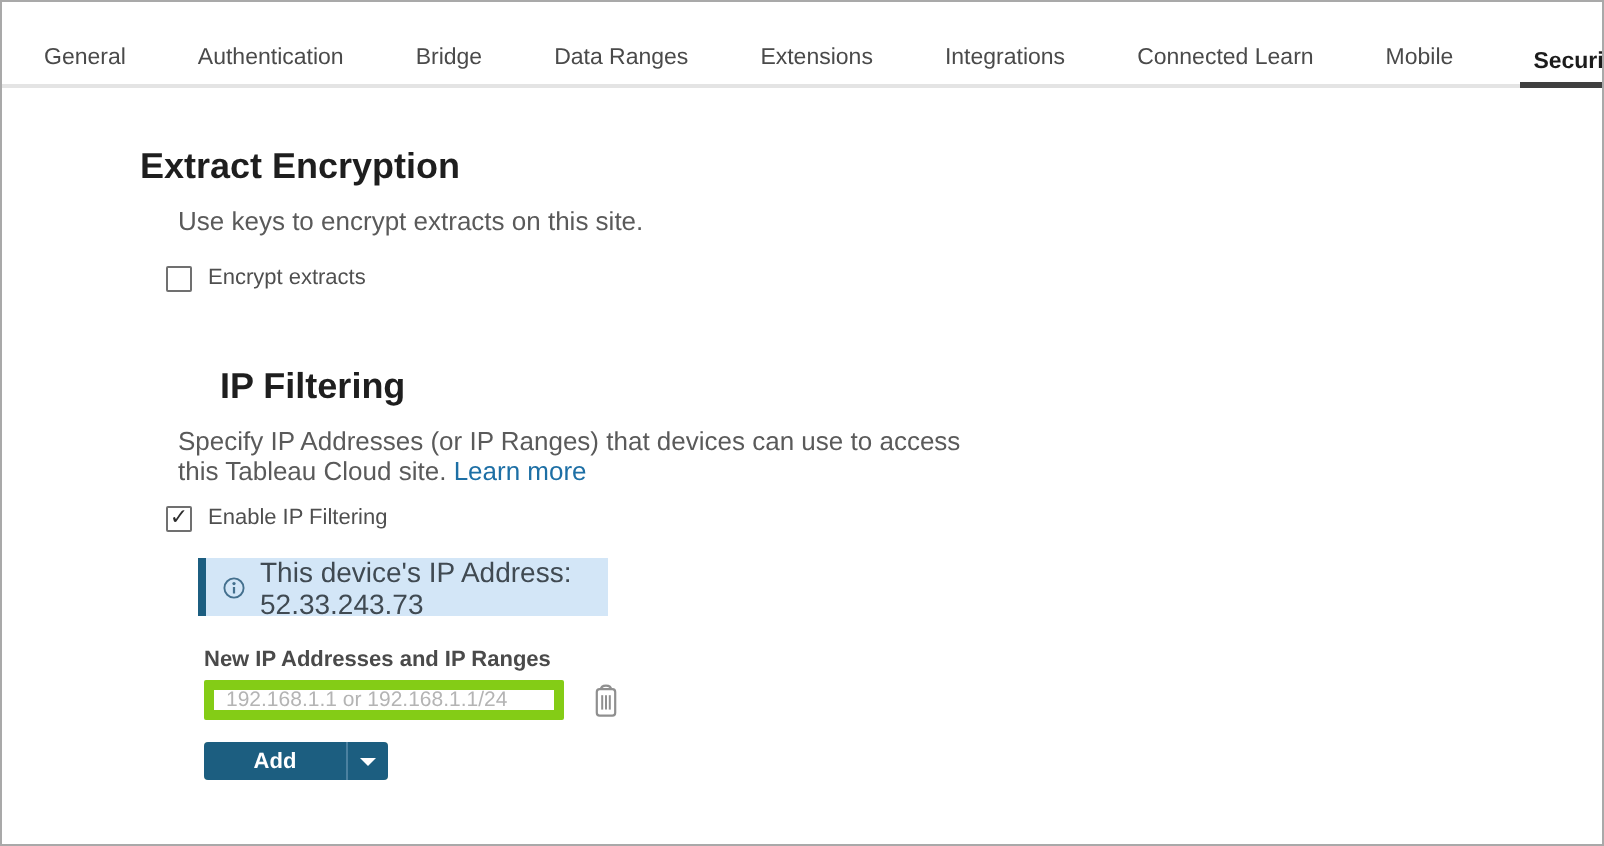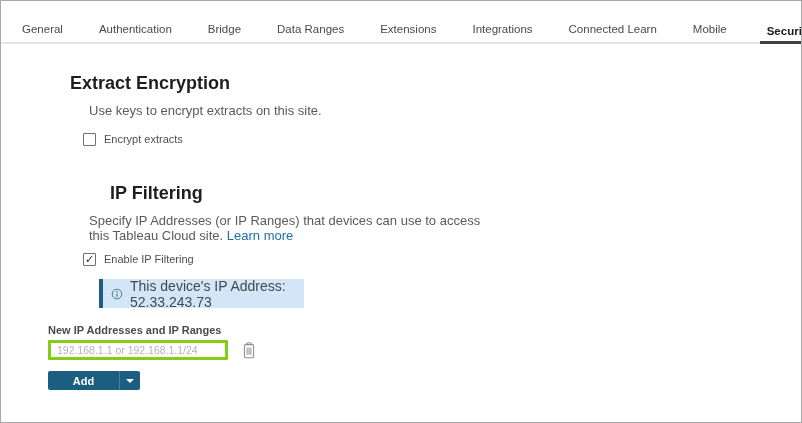--- a/index.html
+++ b/index.html
@@ -106,37 +106,37 @@
   .info-banner .info-icon {
     width: 12px; height: 12px;
     flex: 0 0 auto;
     margin-right: 7px;
   }
   .info-banner .banner-text {
     font-size: 14px;
     color: #404a52;
   }
   
-  .ip-form { margin-left: 47px; }
+  .ip-form { margin-left: 101px; }
   .ip-label {
     display: block;
     margin-top: 16px;
     font-size: 11px;
     font-weight: bold;
     color: #4a4a4a;
   }
   .input-row {
     display: flex;
     align-items: center;
     margin-top: 4px;
   }
   .ip-input {
     width: 180px;
     height: 20px;
-    border: 3px solid #84cc16;
+    border: 5px solid #84cc16;
     border-radius: 1px;
     font-family: "Liberation Sans", sans-serif;
     font-size: 10.5px;
     color: #333;
     padding: 0 6px;
     outline: none;
   }
   .ip-input::placeholder { color: #b4b4b4; }
   .trash-btn {
     margin-left: 13px;

